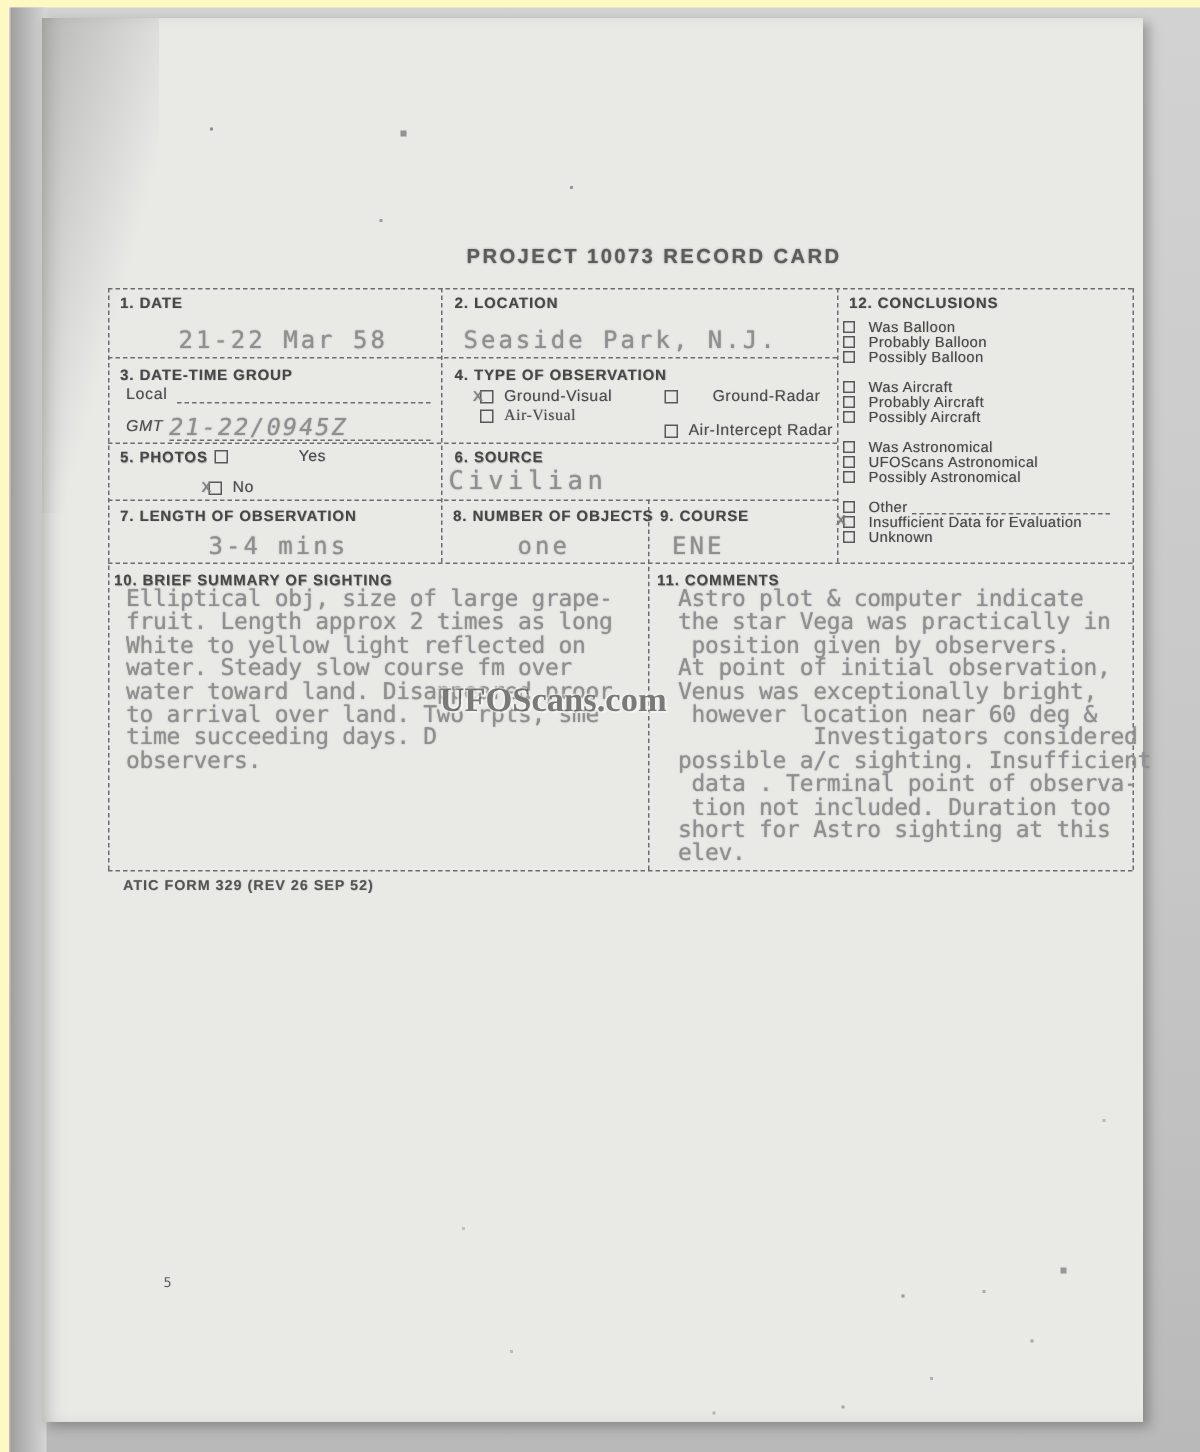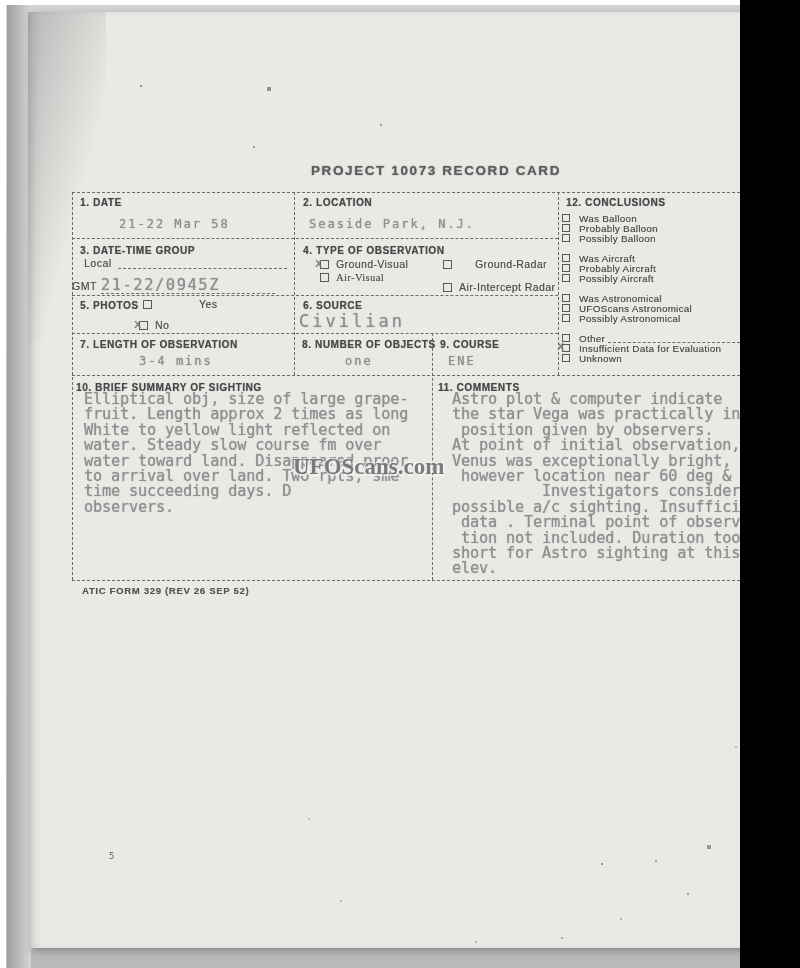--- a/index.html
+++ b/index.html
@@ -1,33 +1,33 @@
 <!DOCTYPE html>
 <html><head>
 <meta charset="utf-8">
 <style>
   html,body{margin:0;padding:0;background:#000;}
-  .scan{position:relative;width:740px;height:968px;overflow:hidden;background:#ffffff;
+  .scan{position:relative;width:800px;height:968px;overflow:hidden;background:#fef9c3;
         font-family:"Liberation Sans",sans-serif;}
   .underlay{position:absolute;left:6px;top:5px;right:0;bottom:0;
             background:linear-gradient(to bottom,#d2d2d2,#c6c6c6 60%,#b9b9b9);}
   .left-band{position:absolute;left:7px;top:5px;width:24px;bottom:0;
              background:linear-gradient(to right,#9f9f9f,#d6d6d6);}
   .paper{position:absolute;left:28px;top:12px;width:734px;height:936px;background:#e9e9e6;
          box-shadow:4px 3px 7px rgba(50,50,50,.35), inset 9px 0 14px -9px rgba(90,90,90,.55);}
   .corner-shade{position:absolute;left:28px;top:12px;width:78px;height:330px;
                 background:linear-gradient(105deg,rgba(125,125,125,.45) 0%,rgba(125,125,125,0) 62%);}
   
   .title{position:absolute;left:311px;top:163px;font-size:13.5px;font-weight:700;
          letter-spacing:1.6px;color:#5c5c5c;text-shadow:0 0 1.4px rgba(95,95,95,.75);}
   .flabel{position:absolute;font-size:10px;font-weight:700;letter-spacing:.6px;color:#474747;
           text-shadow:.4px .4px .7px rgba(80,80,80,.55);white-space:nowrap;}
   .typed{position:absolute;font-family:"DejaVu Sans Mono",monospace;color:#8f8f8f;
          text-shadow:0 0 1px rgba(130,130,130,.85);white-space:nowrap;}
-  .val{font-size:12px;letter-spacing:2px;}
+  .val{font-size:16px;letter-spacing:2px;}
   .block{position:absolute;font-family:"DejaVu Sans Mono",monospace;font-size:15.3px;
          line-height:15.4px;color:#8f8f8f;text-shadow:0 0 1px rgba(130,130,130,.8);
          white-space:pre;letter-spacing:-.2px;}
   
   .hl{position:absolute;border-top:1px dashed #666;height:0;opacity:.95;}
   .vl{position:absolute;border-left:1px dashed #666;width:0;opacity:.95;}
   
   .opt{position:absolute;display:flex;align-items:center;white-space:nowrap;}
   .cb{position:relative;display:inline-block;width:7px;height:7px;border:1px solid #585858;
       margin-right:7px;flex:0 0 auto;}
@@ -57,21 +57,21 @@
       380px 124px 0 0 rgba(70,70,70,.5), 253px 146px 0 0 rgba(80,80,80,.5),
       601px 863px 0 0 rgba(70,70,70,.5), 655px 860px 0 0 rgba(90,90,90,.45),
       708px 846px 0 1px rgba(70,70,70,.5), 687px 893px 0 0 rgba(80,80,80,.45),
       620px 918px 0 0 rgba(90,90,90,.4), 561px 937px 0 0 rgba(80,80,80,.45),
       475px 941px 0 0 rgba(90,90,90,.35), 340px 900px 0 0 rgba(100,100,100,.35),
       308px 818px 0 0 rgba(100,100,100,.3), 735px 746px 0 0 rgba(90,90,90,.35);}
   .local-row{position:absolute;left:84px;top:256px;width:203px;display:flex;align-items:flex-end;}
   .local-lab,.gmt-lab{font-size:10.5px;color:#4c4c4c;letter-spacing:.5px;
         text-shadow:.3px .3px .6px rgba(85,85,85,.5);}
   .local-line{flex:1;border-bottom:1px dashed #6d6d6d;height:12px;margin-left:6px;}
-  .gmt-row{position:absolute;left:72px;top:278px;width:203px;display:flex;align-items:center;}
+  .gmt-row{position:absolute;left:84px;top:278px;width:203px;display:flex;align-items:flex-start;font-style:italic;}
   .gmt-val{font-family:"DejaVu Sans Mono",monospace;font-size:15.5px;letter-spacing:1.5px;
            color:#8f8f8f;text-shadow:0 0 1px rgba(130,130,130,.85);
            border-bottom:1px dashed #6d6d6d;flex:1;margin-left:4px;line-height:15px;}
 </style>
 </head>
 <body>
 
 <div class="scan">
   <div class="underlay"></div>
   <div class="left-band"></div>

